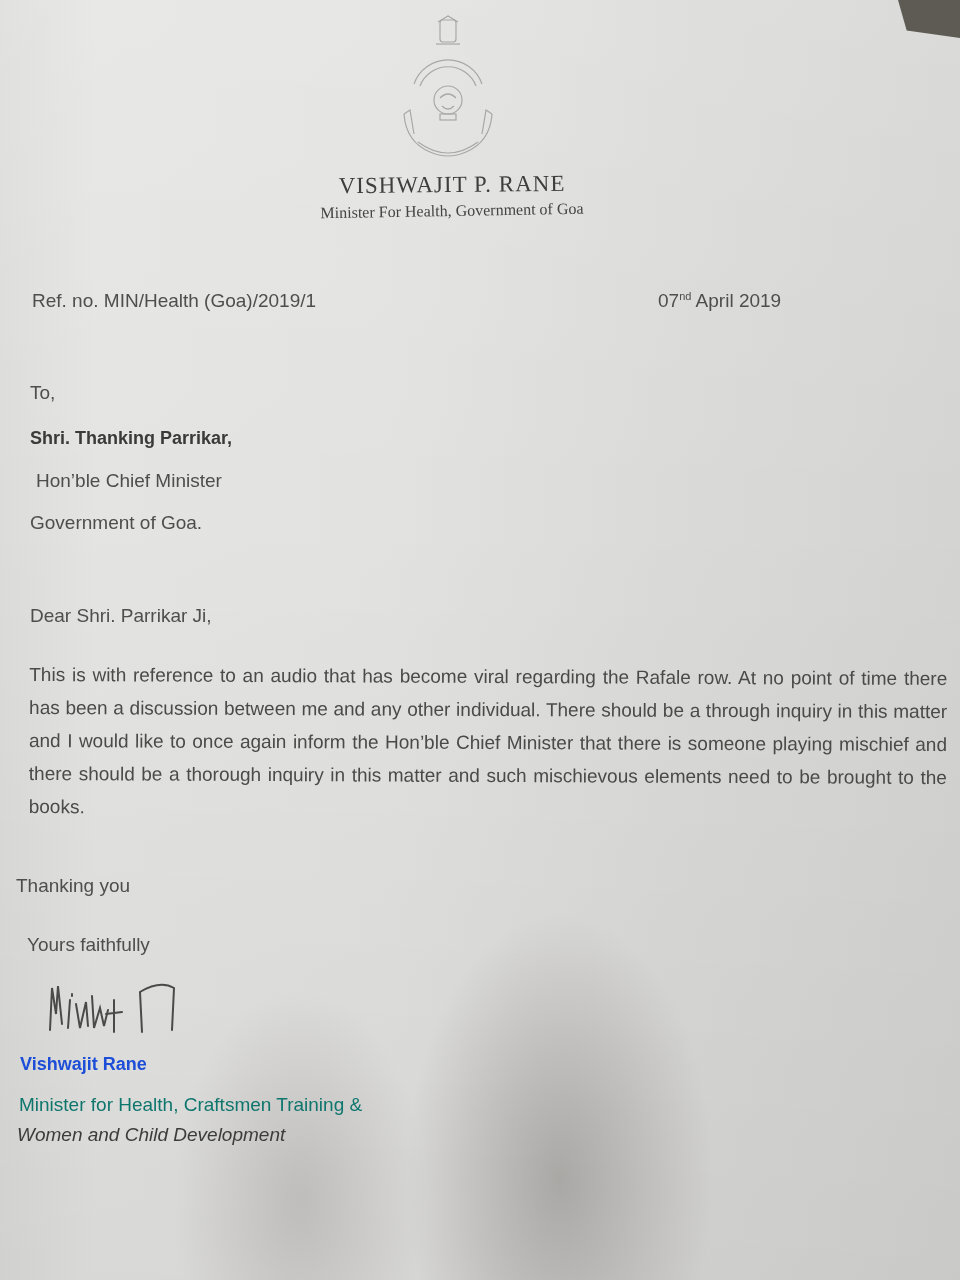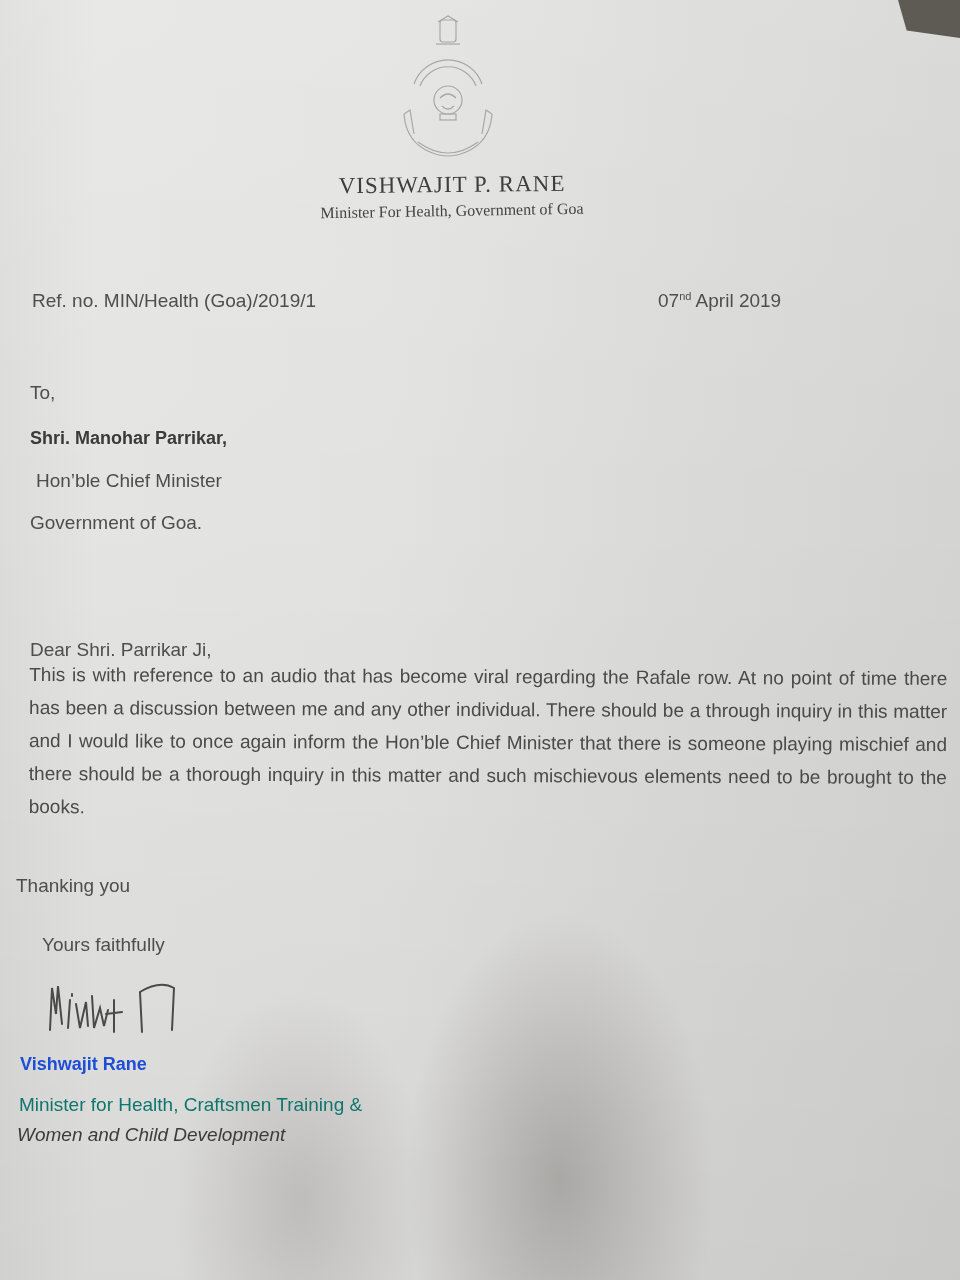--- a/index.html
+++ b/index.html
@@ -37,28 +37,28 @@
     font-size: 16px; color: #444; transform: rotate(-1deg);
   }
   .t { position: absolute; font-size: 19px; color: #4e4e4e; white-space: nowrap; }
   .ref { left: 32px; top: 290px; }
   .date { left: 658px; top: 290px; }
   .date sup { font-size: 11px; margin-top: 15px; }
   .to { left: 30px; top: 372px; margin-top: 10px; }
   .addressee { left: 30px; top: 428px; color: #3a3a3a; font-weight: bold; font-size: 18px; }
   .addr1 { left: 36px; top: 470px; }
   .addr2 { left: 30px; top: 512px; }
-  .salutation { left: 30px; top: 639px; }
+  .salutation { left: 30px; top: 605px; }
   .body-para {
     position: absolute; left: 29px; top: 660px; width: 918px;
     font-size: 19px; line-height: 33px; text-align: justify; color: #4a4a4a;
     transform: rotate(0.25deg);
   }
   .thanks { left: 16px; top: 875px; }
-  .faithfully { left: 27px; top: 934px; margin-left: 15px; }
+  .faithfully { left: 27px; top: 934px; }
   .signature { position: absolute; left: 42px; top: 974px; width: 160px; height: 64px; }
   .signer { left: 20px; top: 1054px; color: #1d4ed8; font-size: 18px; font-weight: bold; }
   .signer-title1 { left: 19px; top: 1094px; color: #0f766e; }
   .signer-title2 { left: 17px; top: 1124px; color: #3c3c3c; font-style: italic; }
 </style>
 </head>
 <body>
 
 <div class="paper"></div>
 <div class="corner"></div>
@@ -79,21 +79,21 @@
   </g>
 </svg>
 
 <div class="letterhead-name">VISHWAJIT P. RANE</div>
 <div class="letterhead-title">Minister For Health, Government of Goa</div>
 
 <div class="t ref">Ref. no. MIN/Health (Goa)/2019/1</div>
 <div class="t date"><span>07</span><sup>nd</sup><span> April 2019</span></div>
 
 <div class="t to">To,</div>
-<div class="t addressee">Shri. Manohar Parrikar,</div>
+<div class="t addressee">Shri. Thanking Parrikar,</div>
 <div class="t addr1">Hon’ble Chief Minister</div>
 <div class="t addr2">Government of Goa.</div>
 
 <div class="t salutation">Dear Shri. Parrikar Ji,</div>
 
 <div class="body-para">This is with reference to an audio that has become viral regarding the Rafale row. At no point of time there has been a discussion between me and any other individual. There should be a through inquiry in this matter and I would like to once again inform the Hon’ble Chief Minister that there is someone playing mischief and there should be a thorough inquiry in this matter and such mischievous elements need to be brought to the books.</div>
 
 <div class="t thanks">Thanking you</div>
 <div class="t faithfully">Yours faithfully</div>
 

